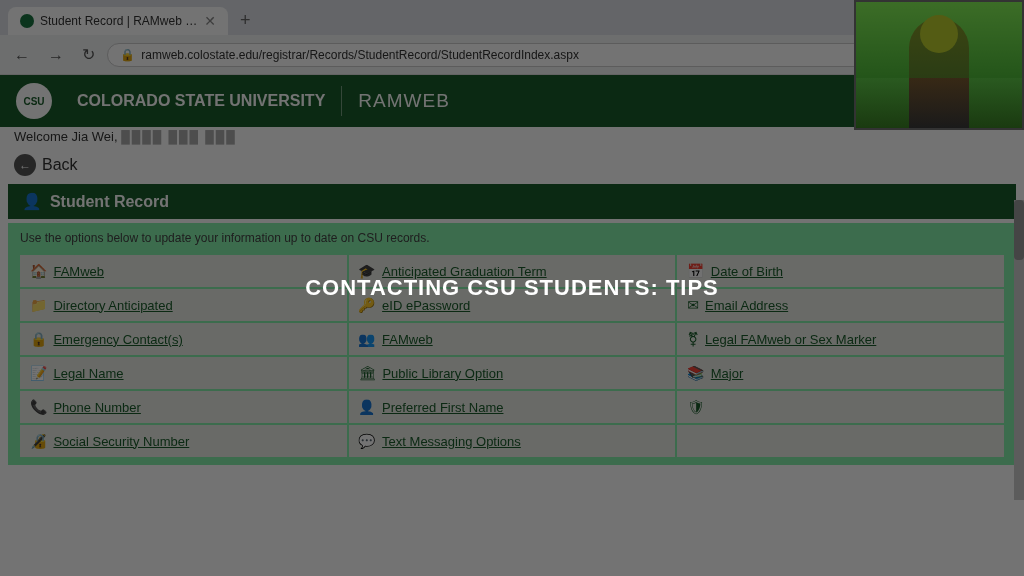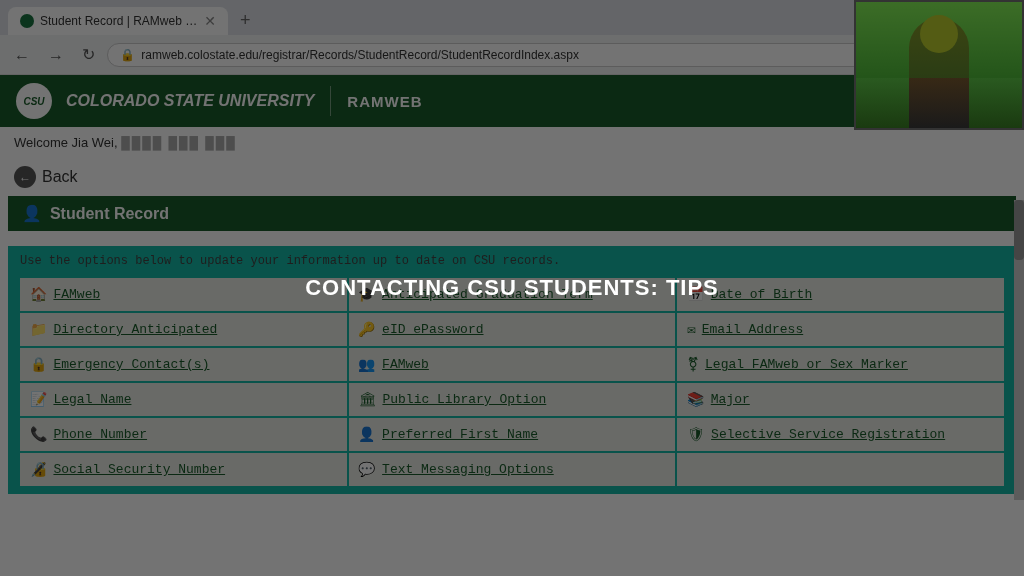--- a/index.html
+++ b/index.html
@@ -13,39 +13,39 @@
     .tab-title { flex: 1; overflow: hidden; text-overflow: ellipsis; white-space: nowrap; color: #333; font-size: 12px; }
     .tab-close { color: #888; font-size: 14px; cursor: pointer; }
     .new-tab-btn { background: none; border: none; font-size: 18px; color: #666; cursor: pointer; padding: 4px 8px; }
     .nav-bar { display: flex; align-items: center; gap: 6px; padding: 6px 8px; background: #f1f3f4; }
     .nav-btn { background: none; border: none; font-size: 16px; color: #555; cursor: pointer; padding: 4px 6px; border-radius: 50%; }
     .address-bar { flex: 1; background: #fff; border: 1px solid #ccc; border-radius: 20px; padding: 4px 12px; font-size: 12px; color: #333; display: flex; align-items: center; gap: 6px; }
     .lock-icon { color: #555; font-size: 12px; }
 
     
     .csu-header { background: #1a5c2a; display: flex; align-items: center; padding: 0 16px; height: 52px; }
-    .csu-logo { display: flex; align-items: center; gap: 14px; color: white; font-weight: bold; font-size: 16px; text-transform: uppercase; font-style: italic; }
+    .csu-logo { display: flex; align-items: center; gap: 25px; color: white; font-weight: bold; font-size: 16px; text-transform: uppercase; }
     .csu-logo-circle { width: 36px; height: 36px; border-radius: 50%; background: #fff; display: flex; align-items: center; justify-content: center; font-size: 10px; font-weight: bold; color: #1a5c2a; }
     .csu-divider { width: 1px; background: rgba(255,255,255,0.4); height: 30px; margin: 0 16px; }
-    .ramweb-label { color: white; font-size: 15px; font-weight: bold; letter-spacing: 1px; }
-
-    
-    .welcome-bar { padding: 8px 14px; font-size: 13px; color: #333; background: #fff; }
+    .ramweb-label { color: white; font-size: 19px; font-weight: normal; letter-spacing: 1px; }
+
+    
+    .welcome-bar { padding: 2px 14px; font-size: 13px; color: #333; background: #fff; }
 
     
     .back-section { padding: 8px 14px; display: flex; align-items: center; gap: 6px; }
     .back-btn { display: flex; align-items: center; gap: 6px; color: #333; font-size: 16px; text-decoration: none; font-weight: 500; }
     .back-circle { width: 22px; height: 22px; background: #555; border-radius: 50%; color: white; display: flex; align-items: center; justify-content: center; font-size: 12px; }
 
     
     .section-header { background: #1a5c2a; color: white; padding: 8px 14px; display: flex; align-items: center; gap: 8px; font-size: 16px; font-weight: bold; margin: 0 8px; }
     .section-header-icon { font-size: 16px; }
 
     
-    .main-content { background: #14b8a6; margin: 15px 8px; padding: 8px 12px; font-family: Liberation Mono, monospace; }
+    .main-content { background: #86efac; margin: 4px 8px; padding: 8px 12px; }
     .description { font-size: 12px; color: #444; margin-bottom: 10px; }
 
     
     .options-grid { display: grid; grid-template-columns: repeat(3, 1fr); gap: 2px; }
     .option-cell { background: #e8ebe5; padding: 8px 10px; display: flex; align-items: center; gap: 6px; }
     .option-link { color: #1a5c2a; text-decoration: underline; font-size: 13px; cursor: pointer; }
     .option-icon { font-size: 14px; color: #1a5c2a; }
 
     
     .overlay { position: absolute; top: 0; left: 0; width: 100%; height: 100%; background: rgba(0,0,0,0.55); display: flex; flex-direction: column; align-items: center; justify-content: center; z-index: 10; }
@@ -171,21 +171,20 @@
     <div class="option-cell">
       <span class="option-icon">📞</span>
       <a class="option-link">Phone Number</a>
     </div>
     <div class="option-cell">
       <span class="option-icon">👤</span>
       <a class="option-link">Preferred First Name</a>
     </div>
     <div class="option-cell">
       <span class="option-icon">🛡</span>
-      <a class="option-link">Selective Service Registration</a>
     </div>
 
     <div class="option-cell">
       <span class="option-icon">🔏</span>
       <a class="option-link">Social Security Number</a>
     </div>
     <div class="option-cell">
       <span class="option-icon">💬</span>
       <a class="option-link">Text Messaging Options</a>
     </div>

